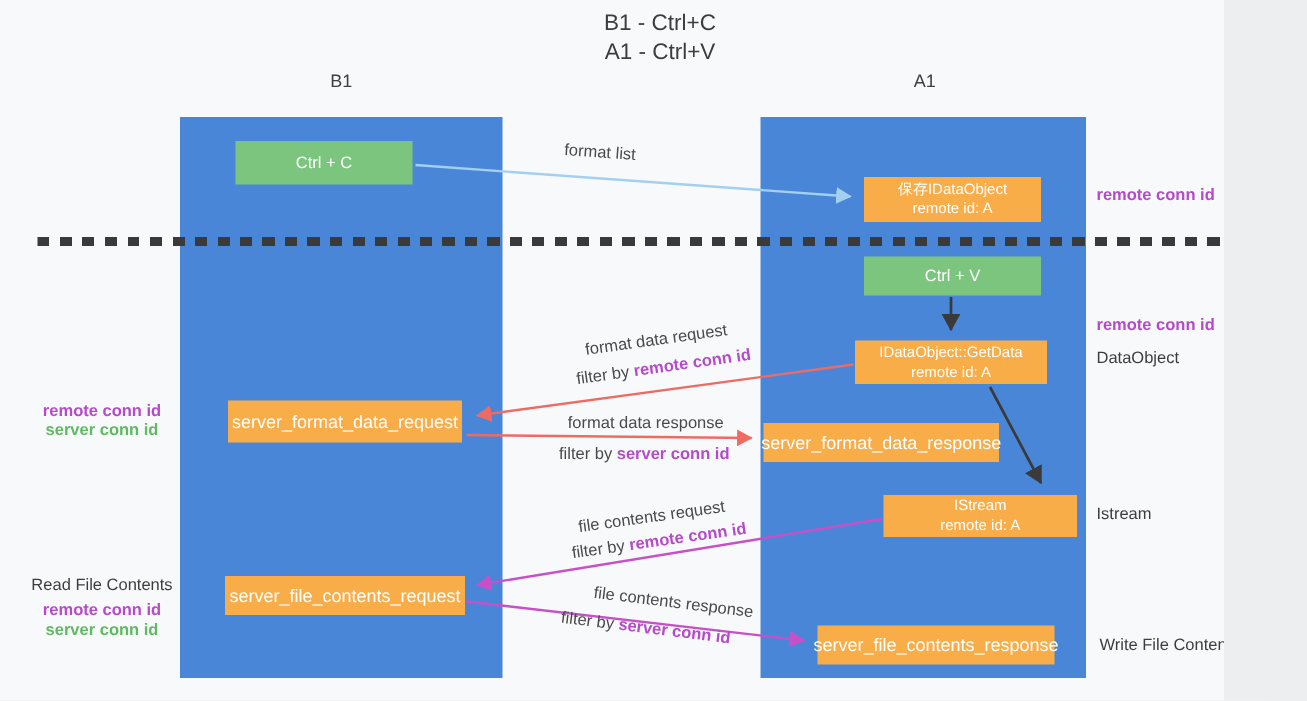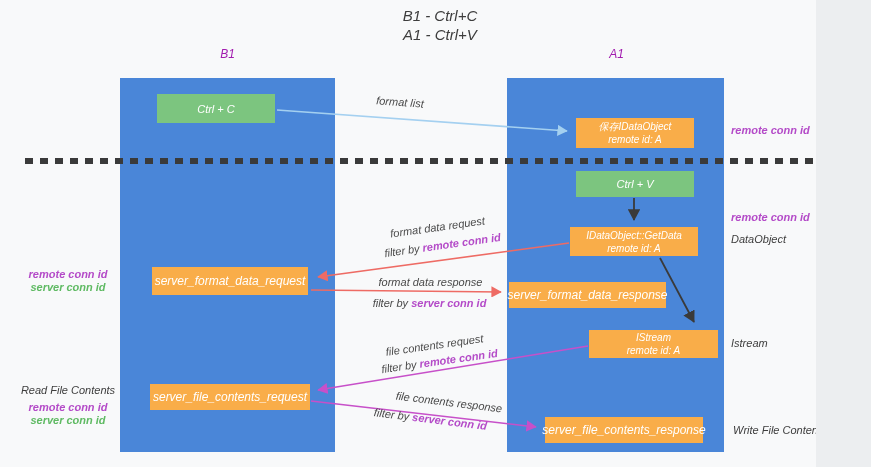--- a/index.html
+++ b/index.html
@@ -4,27 +4,27 @@
 <style>
   :root{
     --lane-blue:#4a86d8; --node-green:#7cc57f; --node-orange:#f9ad49;
     --arrow-red:#ee6b64; --arrow-magenta:#c750c9; --arrow-blue:#a4d0f0;
     --arrow-black:#3a3a3a; --id-purple:#b44bc8; --id-green:#5fba63;
     --ink:#3d3d3d; --ink-soft:#4a4a4a;
   }
   *{margin:0;padding:0;box-sizing:border-box;}
   html,body{background:#eceef0;}
   body{font-family:"Liberation Sans", sans-serif;}
-  .stage{position:relative;width:816px;height:467px;background:#f8f9fa;overflow:hidden;font-style:italic;}
+  .stage{position:relative;width:816px;height:467px;background:#f8f9fa;overflow:hidden;}
 
   .title{position:absolute;left:300px;top:6px;width:280px;text-align:center;
          font-size:15px;line-height:19px;color:var(--ink);}
   .lane{position:absolute;background:var(--lane-blue);z-index:1;}
   .lane-header{position:absolute;width:135px;text-align:center;font-size:12px;
-               line-height:14px;color:#a21caf;z-index:4;}
+               line-height:14px;color:#404040;z-index:4;}
 
   .node{position:absolute;display:flex;flex-direction:column;align-items:center;
         justify-content:center;color:#fff;z-index:3;text-align:right;}
   .node.green{background:var(--node-green);font-size:11px;}
   .node.orange{background:var(--node-orange);font-size:12px;}
   .node.two-line{font-size:10px;line-height:13px;}
 
   .dashed-line{position:absolute;left:25px;top:158px;width:835px;height:6px;z-index:2;
      background:repeating-linear-gradient(to right,var(--arrow-black) 0 8px,transparent 8px 15px);}
 

